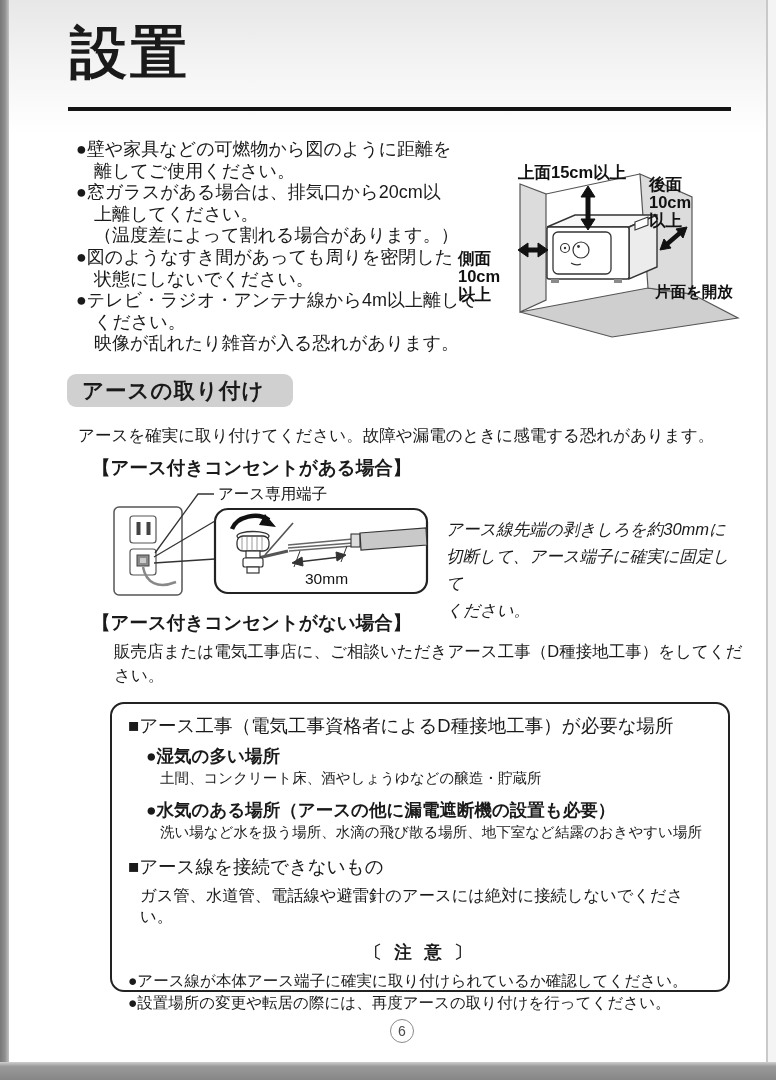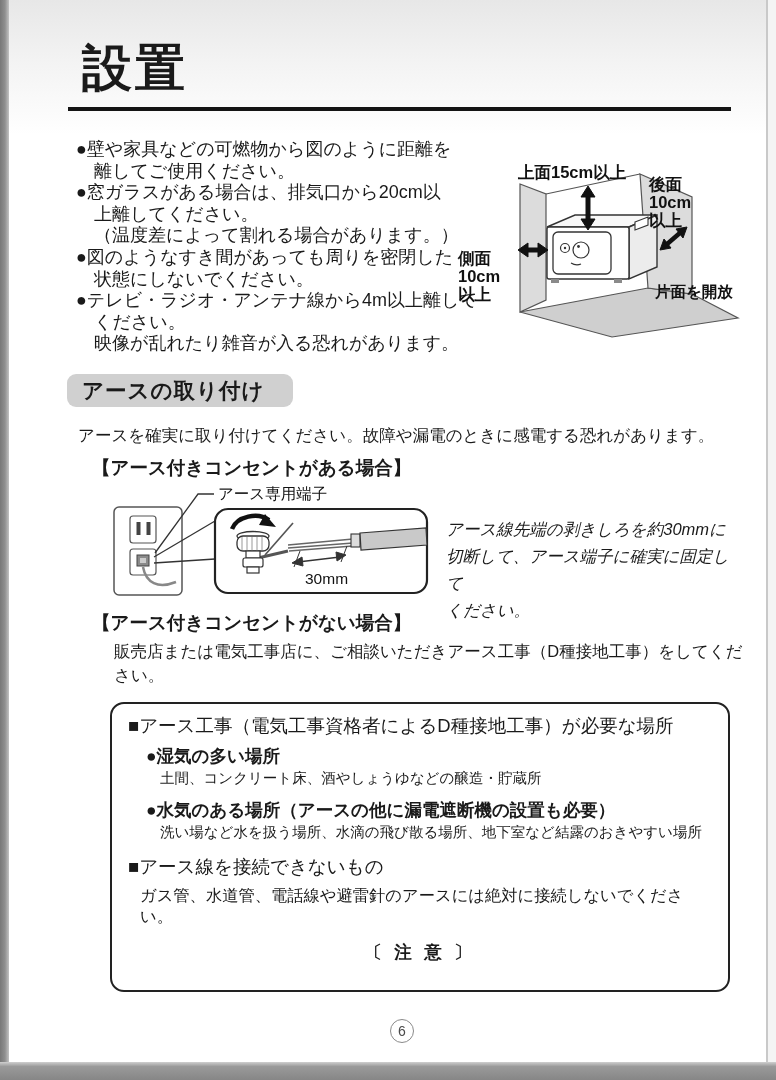--- a/index.html
+++ b/index.html
@@ -11,22 +11,22 @@
   }
   .edge-left{position:absolute;left:0;top:0;width:9px;height:1080px;
     background:linear-gradient(90deg,#787878 0%,#8f8f8f 55%,#c2c2c2 100%);}
   .edge-right{position:absolute;left:766px;top:0;width:2px;height:1080px;background:#c9c9c9;}
   .edge-right-pad{position:absolute;left:768px;top:0;width:8px;height:1080px;background:#f4f4f4;}
   .top-grad{position:absolute;left:9px;top:0;width:757px;height:135px;
     background:linear-gradient(180deg,#e7e7e7 0%,#f3f3f3 45%,#ffffff 100%);}
   .bottom-bar{position:absolute;left:0;bottom:0;width:776px;height:18px;
     background:linear-gradient(180deg,#cfcfcf 0%,#9a9a9a 25%,#868686 100%);}
 
-  .title{position:absolute;left:70px;top:43px;font-size:50px;font-weight:900;
-    letter-spacing:3px;line-height:1;margin-left:12px;}
+  .title{position:absolute;left:70px;top:24px;font-size:57px;font-weight:900;
+    letter-spacing:3px;line-height:1;}
   .rule{position:absolute;left:68px;top:107px;width:663px;height:4px;background:#141414;}
 
   .warnings{position:absolute;left:76px;top:139px;width:430px;
     font-size:18px;line-height:21.6px;font-weight:500;}
   .warnings .w-item{white-space:pre-line;padding-left:18px;text-indent:-18px;}
 
   .sec-box{position:absolute;left:67px;top:374px;width:196px;height:33px;
     background:#d0d0d0;border-radius:9px;display:flex;align-items:center;
     justify-content:flex-start;padding:0 15px;}
   .sec-box span{font-size:21.5px;font-weight:700;letter-spacing:1px;}
@@ -209,18 +209,22 @@
 
   <div class="req-box">
     <div class="req-h">■アース工事（電気工事資格者によるD種接地工事）が必要な場所</div>
     <div class="req-item">●湿気の多い場所</div>
     <div class="req-det">土間、コンクリート床、酒やしょうゆなどの醸造・貯蔵所</div>
     <div class="req-item req-item2">●水気のある場所（アースの他に漏電遮断機の設置も必要）</div>
     <div class="req-det">洗い場など水を扱う場所、水滴の飛び散る場所、地下室など結露のおきやすい場所</div>
     <div class="req-h req-h2">■アース線を接続できないもの</div>
     <div class="req-body">ガス管、水道管、電話線や避雷針のアースには絶対に接続しないでください。</div>
     <div class="notice-title">〔 注 意 〕</div>
+    <div class="notes">
+      <div>●アース線が本体アース端子に確実に取り付けられているか確認してください。</div>
+      <div>●設置場所の変更や転居の際には、再度アースの取り付けを行ってください。</div>
+    </div>
   </div>
 
   <div class="page-num">
     <span>6</span>
   </div>
 </div>
 
 </body></html>

